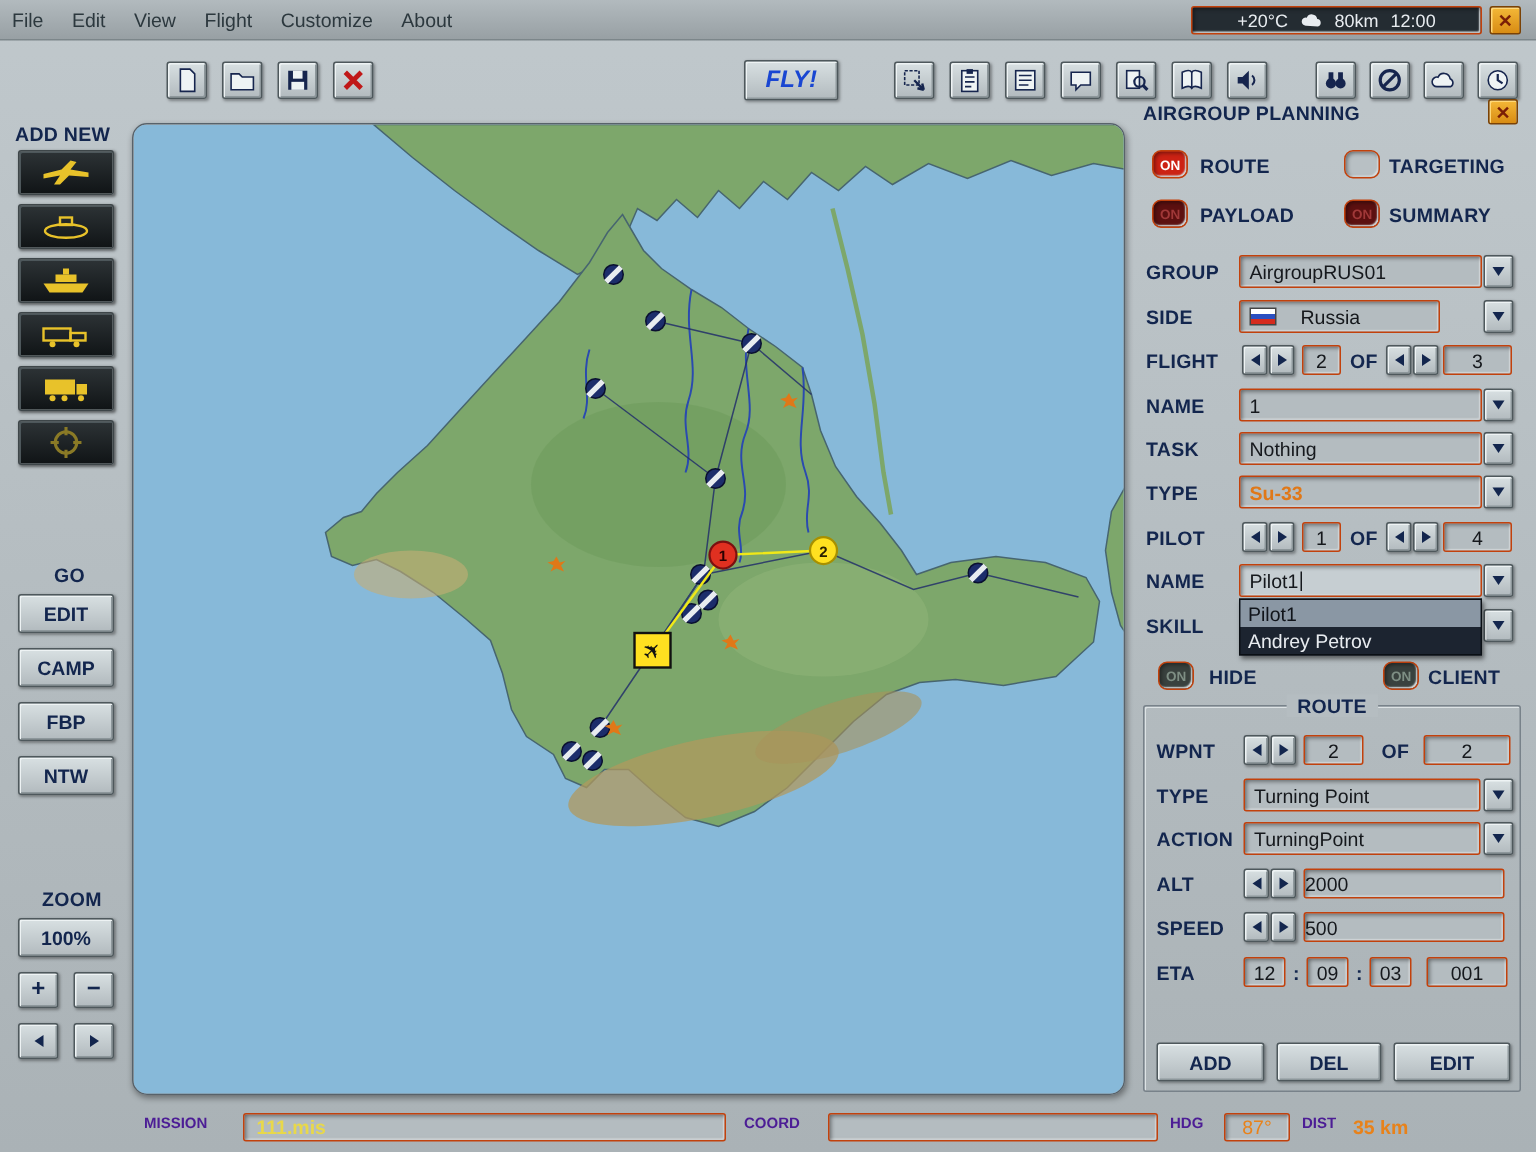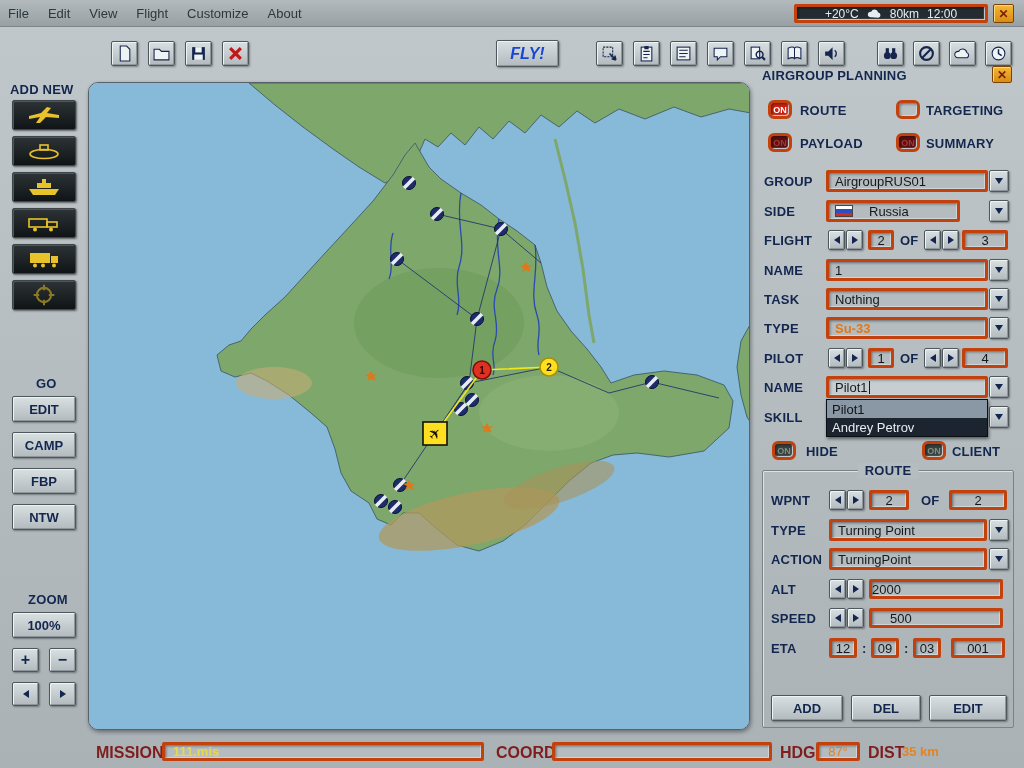--- a/index.html
+++ b/index.html
@@ -1,35 +1,35 @@
 <!DOCTYPE html>
 <html><head>
 <meta charset="utf-8">
 <style>
 *{margin:0;padding:0;box-sizing:border-box}
 html,body{width:1024px;height:768px}
 body{position:relative;font-family:"Liberation Sans",sans-serif;background:linear-gradient(180deg,#c0c8cc,#aab2b6);overflow:hidden}
 .abs{position:absolute}
 .raised{background:linear-gradient(180deg,#d8e0e2,#b2babe);border:1px solid #4e585c;box-shadow:inset 1px 1px 0 #eef3f4,inset -1px -1px 0 #8d979b,1px 1px 2px rgba(0,0,0,.35);border-radius:2px}
-.sunken{background:#b4bcc0;border:3px solid #c2410c;box-shadow:inset 1px 1px 3px rgba(0,0,0,.45),inset -1px -1px 1px #e2e8ea;border-radius:2px}
+.sunken{background:#b4bcc0;border:1px solid #c2410c;box-shadow:inset 1px 1px 3px rgba(0,0,0,.45),inset -1px -1px 1px #e2e8ea;border-radius:2px}
 .lbl{position:absolute;font-size:13px;font-weight:bold;color:#13264e;letter-spacing:.2px;white-space:nowrap}
 .tbtn{position:absolute;width:27px;height:25px;display:flex;align-items:center;justify-content:center}
 .tbtn svg{width:17px;height:17px}
 .darkbtn{position:absolute;left:12px;width:64px;height:30px;background:linear-gradient(180deg,#2d3336,#101416);border:1px solid #3e4649;box-shadow:inset 1px 1px 0 #4d575b,1px 1px 2px rgba(0,0,0,.5);display:flex;align-items:center;justify-content:center;border-radius:2px}
 .gobtn{position:absolute;left:12px;width:64px;height:26px;display:flex;align-items:center;justify-content:center;font-size:13px;font-weight:bold;color:#13264e}
 .chev{width:0;height:0;border-left:4px solid transparent;border-right:4px solid transparent;border-top:6px solid #13264e}
 .tri-l{width:0;height:0;border-top:4px solid transparent;border-bottom:4px solid transparent;border-right:6px solid #13264e}
 .tri-r{width:0;height:0;border-top:4px solid transparent;border-bottom:4px solid transparent;border-left:6px solid #13264e}
 .step{position:relative;width:17px;height:20px;display:inline-flex;align-items:center;justify-content:center;margin-right:1px}
 .ddfield{position:absolute;height:22px;font-size:13px;color:#15181c;display:flex;align-items:center;padding-left:6px;white-space:nowrap;overflow:hidden}
 .ddbtn{position:absolute;width:20px;height:22px;display:flex;align-items:center;justify-content:center}
 .valbox{position:absolute;height:20px;font-size:13px;color:#15181c;display:flex;align-items:center;justify-content:center}
 .onbox{position:absolute;width:24px;height:19px;display:flex;align-items:center;justify-content:center;font-size:9px;font-weight:bold;border-radius:6px}
 .menu-item{font-size:13px;color:#2c383e;cursor:default}
-.statlbl{position:absolute;font-size:16px;font-weight:bold;color:#7f1d1d}
+.statlbl{position:absolute;font-size:10px;font-weight:bold;color:#4c1d95}
 .caret{display:inline-block;width:1px;height:13px;background:#15181c;margin-left:1px}
 .closebtn{background:linear-gradient(180deg,#f4b838,#d88c14);border:1px solid #7a4206;box-shadow:inset 1px 1px 0 #ffd878;color:#7a1e06;font-weight:bold;font-size:12px;display:flex;align-items:center;justify-content:center;border-radius:2px}
 </style>
 </head>
 <body>
 
 <div class="abs" style="left:0;top:0;width:1024px;height:27px;background:linear-gradient(180deg,#b2babe,#98a0a4);border-bottom:1px solid #7c868a;display:flex;align-items:center;padding-left:8px;gap:19px">
   <span class="menu-item">File</span>
   <span class="menu-item">Edit</span>
   <span class="menu-item">View</span>
@@ -515,21 +515,21 @@
     </div>
 
   <div class="lbl" style="left:8px;top:140px">SPEED</div>
   <div class="abs" style="left:66px;top:137px">
     <span class="step raised">
         <span class="tri-l"></span>
       </span><span class="step raised">
         <span class="tri-r"></span>
       </span>
   </div>
-  <div class="valbox sunken" style="left:106px;top:137px;width:134px;justify-content:flex-start;padding-left:18px">
+  <div class="valbox sunken" style="left:106px;top:137px;width:134px;justify-content:flex-start;padding-left:0">
       <span>500</span>
     </div>
 
   <div class="lbl" style="left:8px;top:170px">ETA</div>
   <div class="valbox sunken" style="left:66px;top:167px;width:28px">
       <span>12</span>
     </div>
   <div class="lbl" style="left:99px;top:170px">:</div>
   <div class="valbox sunken" style="left:108px;top:167px;width:28px">
       <span>09</span>

